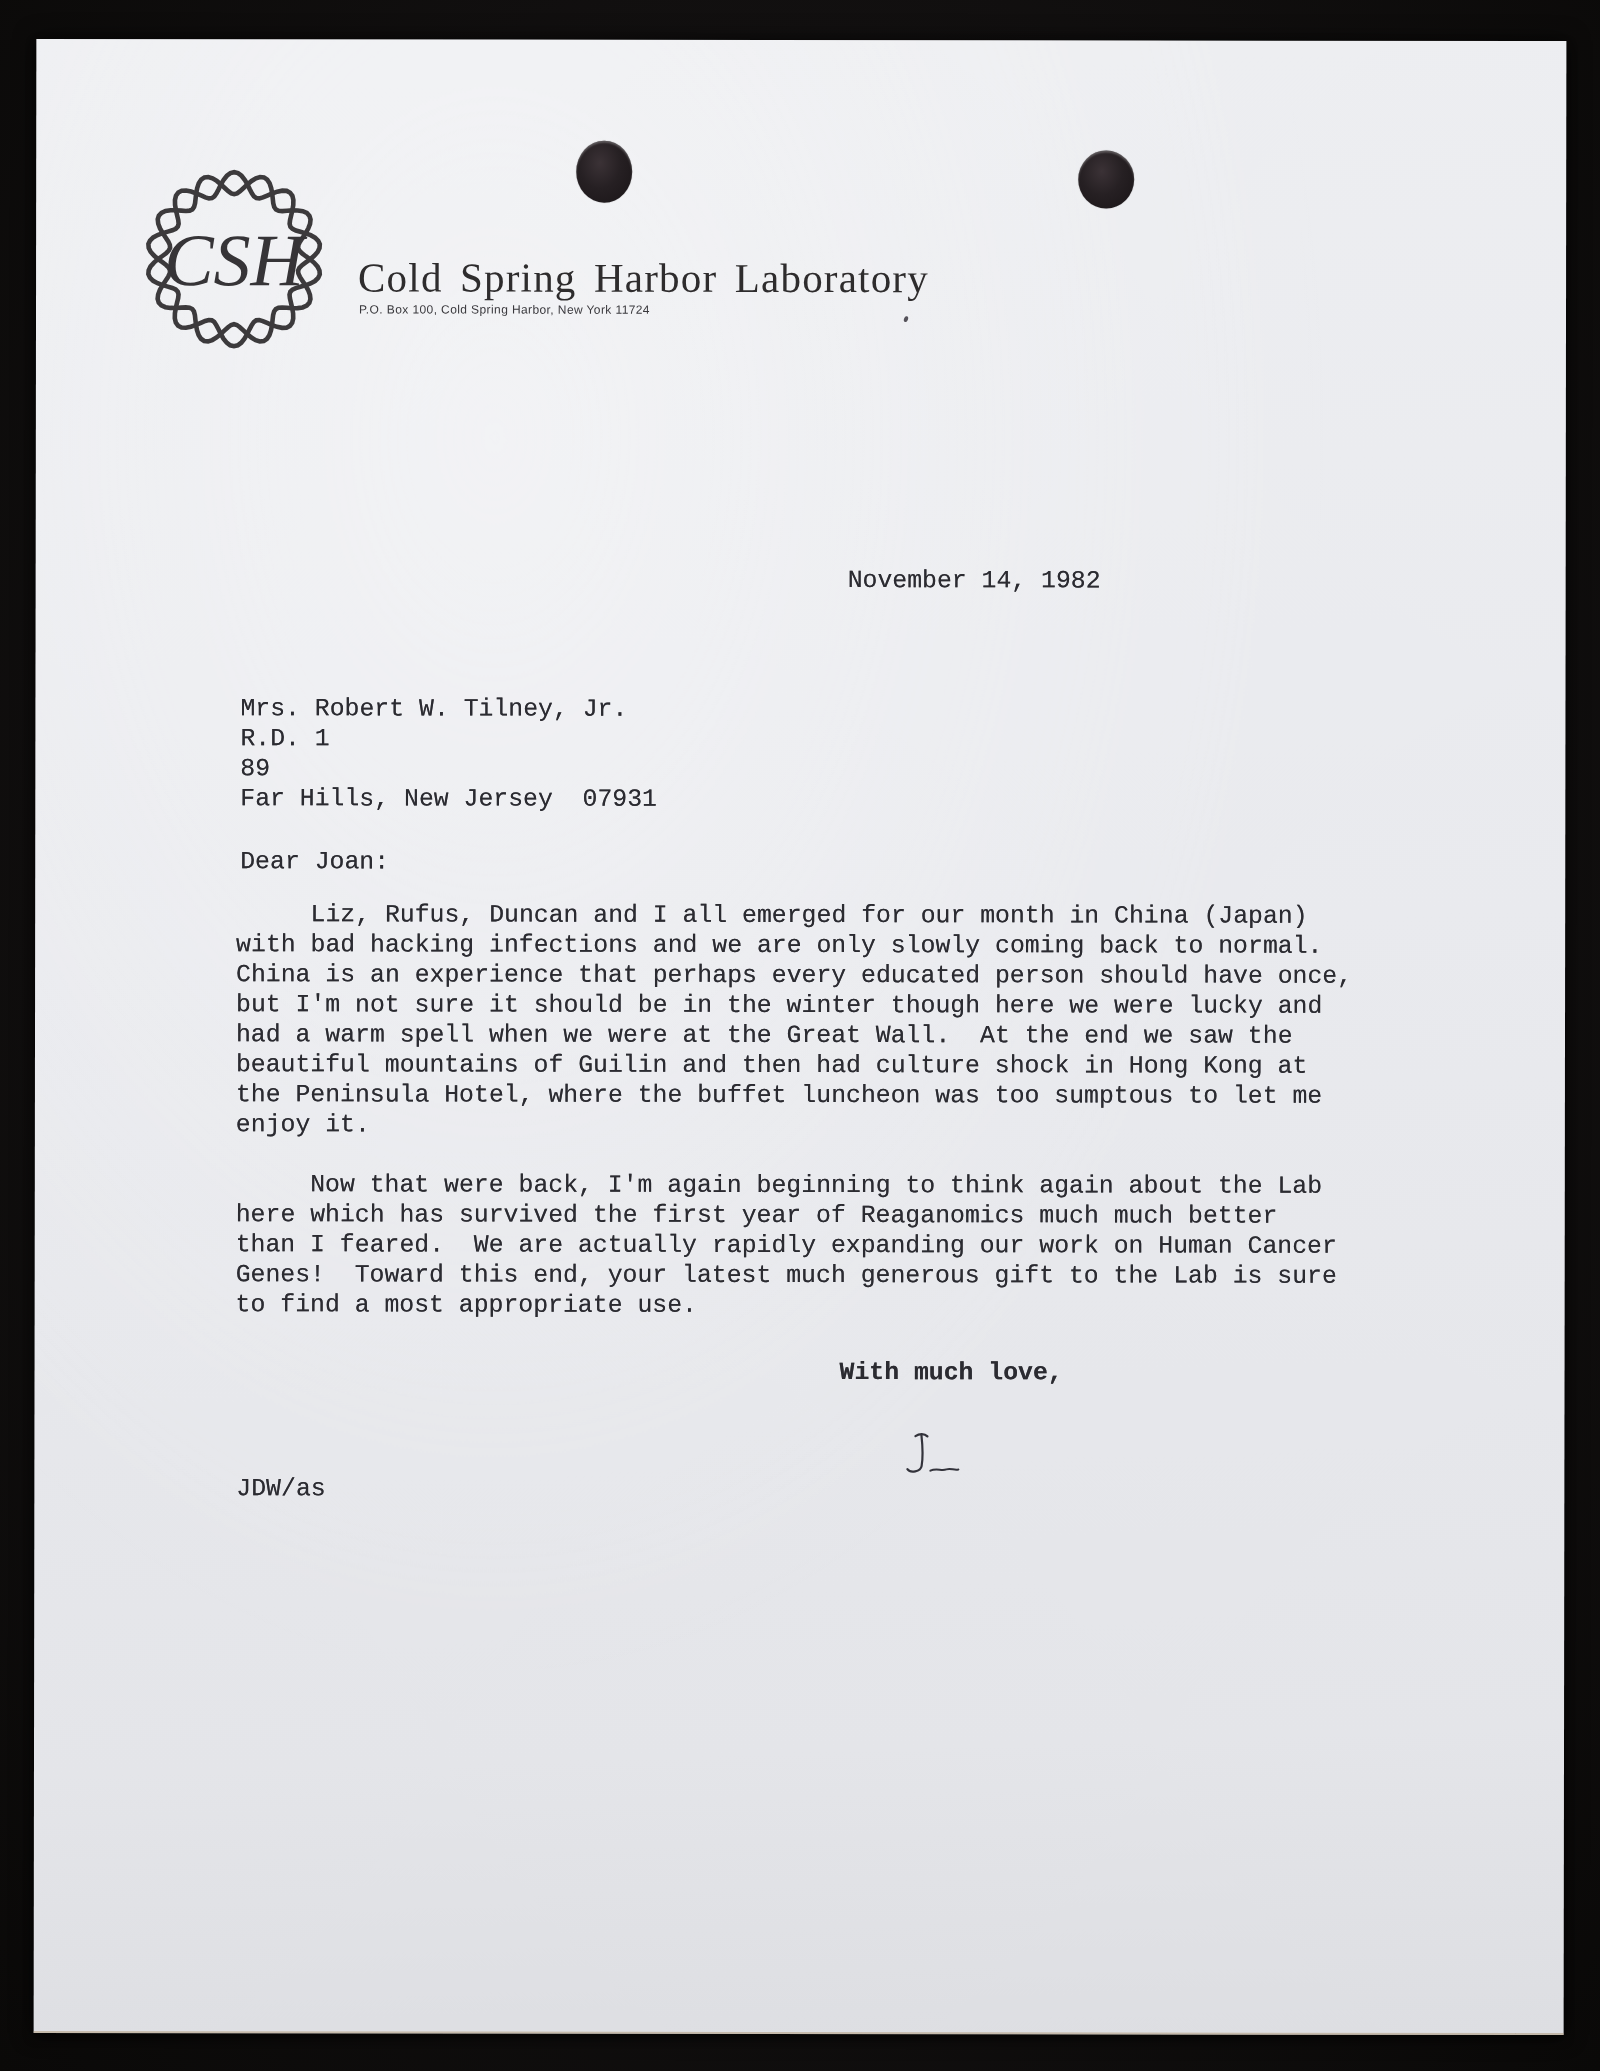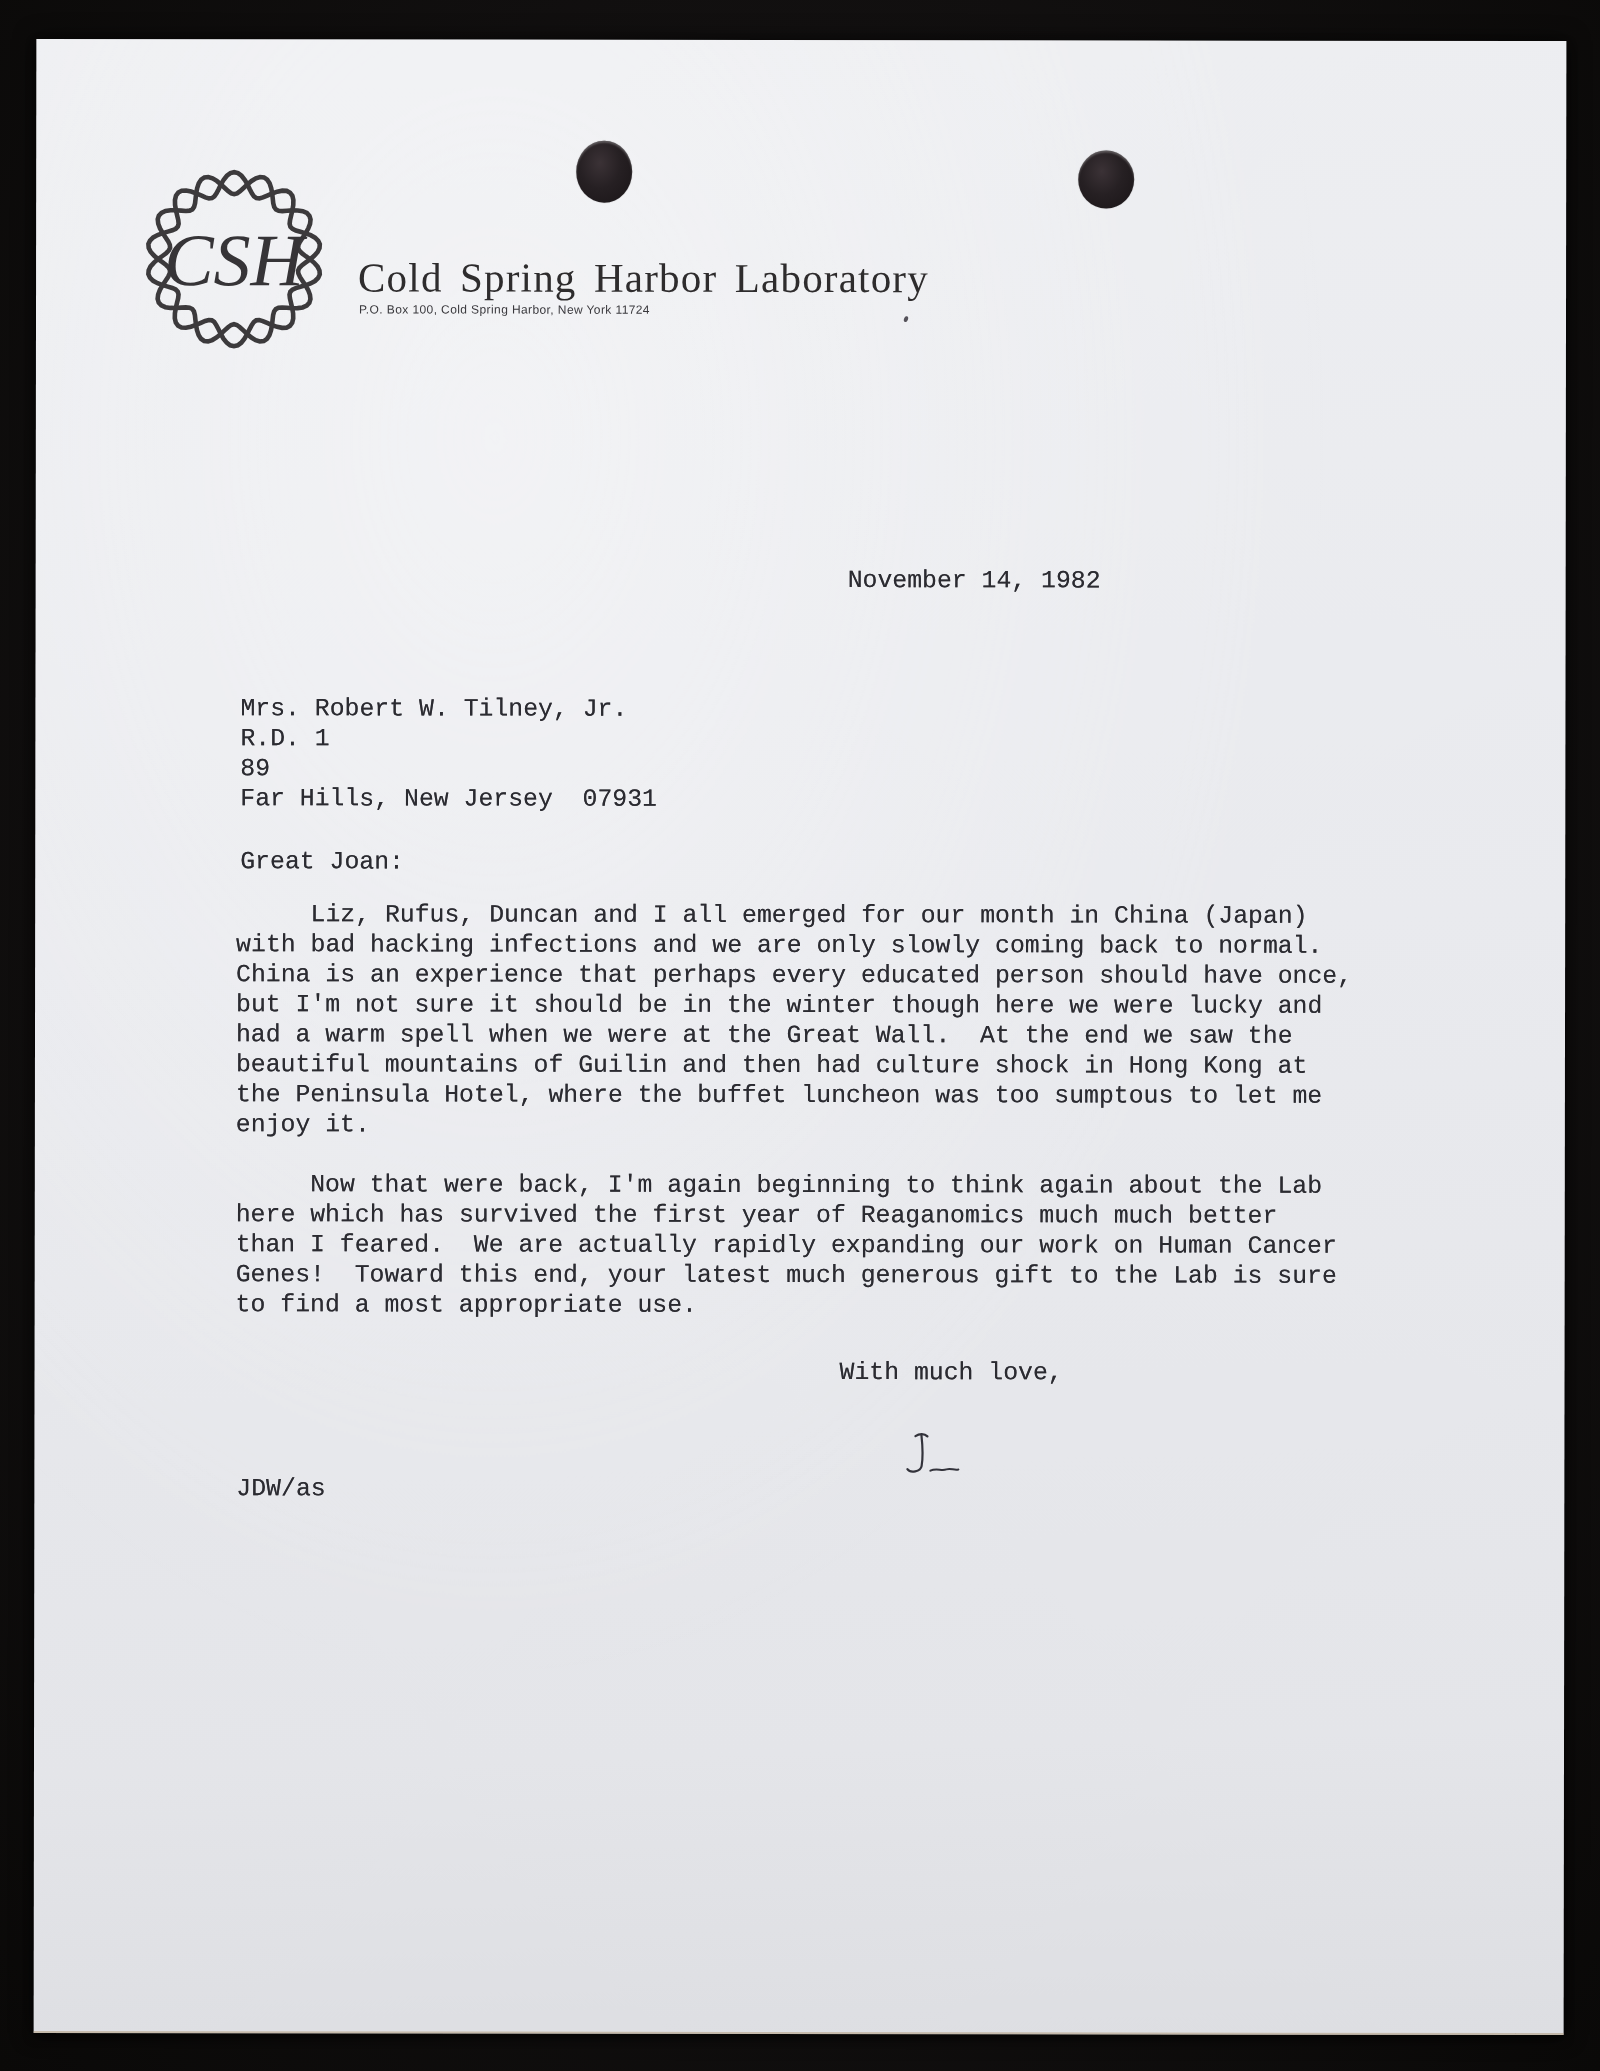--- a/index.html
+++ b/index.html
@@ -45,21 +45,21 @@
   .mono{
     font-family:"Liberation Mono", monospace;
     font-size:24.8px;line-height:30px;white-space:pre;margin:0;
     color:#2b2b31;text-shadow:0 0 0.5px rgba(43,43,50,0.7);
   }
   .date{position:absolute;left:812px;top:525px;}
   .recipient{position:absolute;left:205px;top:654px;}
   .salutation{position:absolute;left:205px;top:807px;}
   .para1{position:absolute;left:201px;top:860px;}
   .para2{position:absolute;left:201px;top:1130px;}
-  .closing{position:absolute;left:805px;top:1317px;}
+  .closing{position:absolute;left:805px;top:1317px;font-weight:bold;}
   .initials{position:absolute;left:202px;top:1434px;}
   .signature{position:absolute;left:860px;top:1388px;}
   .speck{
     position:absolute;left:868px;top:276px;width:4px;height:6px;border-radius:50%;
     background:#55525a;transform:rotate(20deg);
   }
 </style>
 </head>
 <body>
 
@@ -78,21 +78,21 @@
 
   <div class="org-name">Cold Spring Harbor Laboratory</div>
   <div class="org-address">P.O. Box 100, Cold Spring Harbor, New York 11724</div>
   <div class="speck"></div>
 
   <div class="mono date">November 14, 1982</div>
   <div class="mono recipient">Mrs. Robert W. Tilney, Jr.
 R.D. 1
 89
 Far Hills, New Jersey  07931</div>
-  <div class="mono salutation">Great Joan:</div>
+  <div class="mono salutation">Dear Joan:</div>
   <div class="mono para1">     Liz, Rufus, Duncan and I all emerged for our month in China (Japan)
 with bad hacking infections and we are only slowly coming back to normal.
 China is an experience that perhaps every educated person should have once,
 but I'm not sure it should be in the winter though here we were lucky and
 had a warm spell when we were at the Great Wall.  At the end we saw the
 beautiful mountains of Guilin and then had culture shock in Hong Kong at
 the Peninsula Hotel, where the buffet luncheon was too sumptous to let me
 enjoy it.</div>
   <div class="mono para2">     Now that were back, I'm again beginning to think again about the Lab
 here which has survived the first year of Reaganomics much much better

